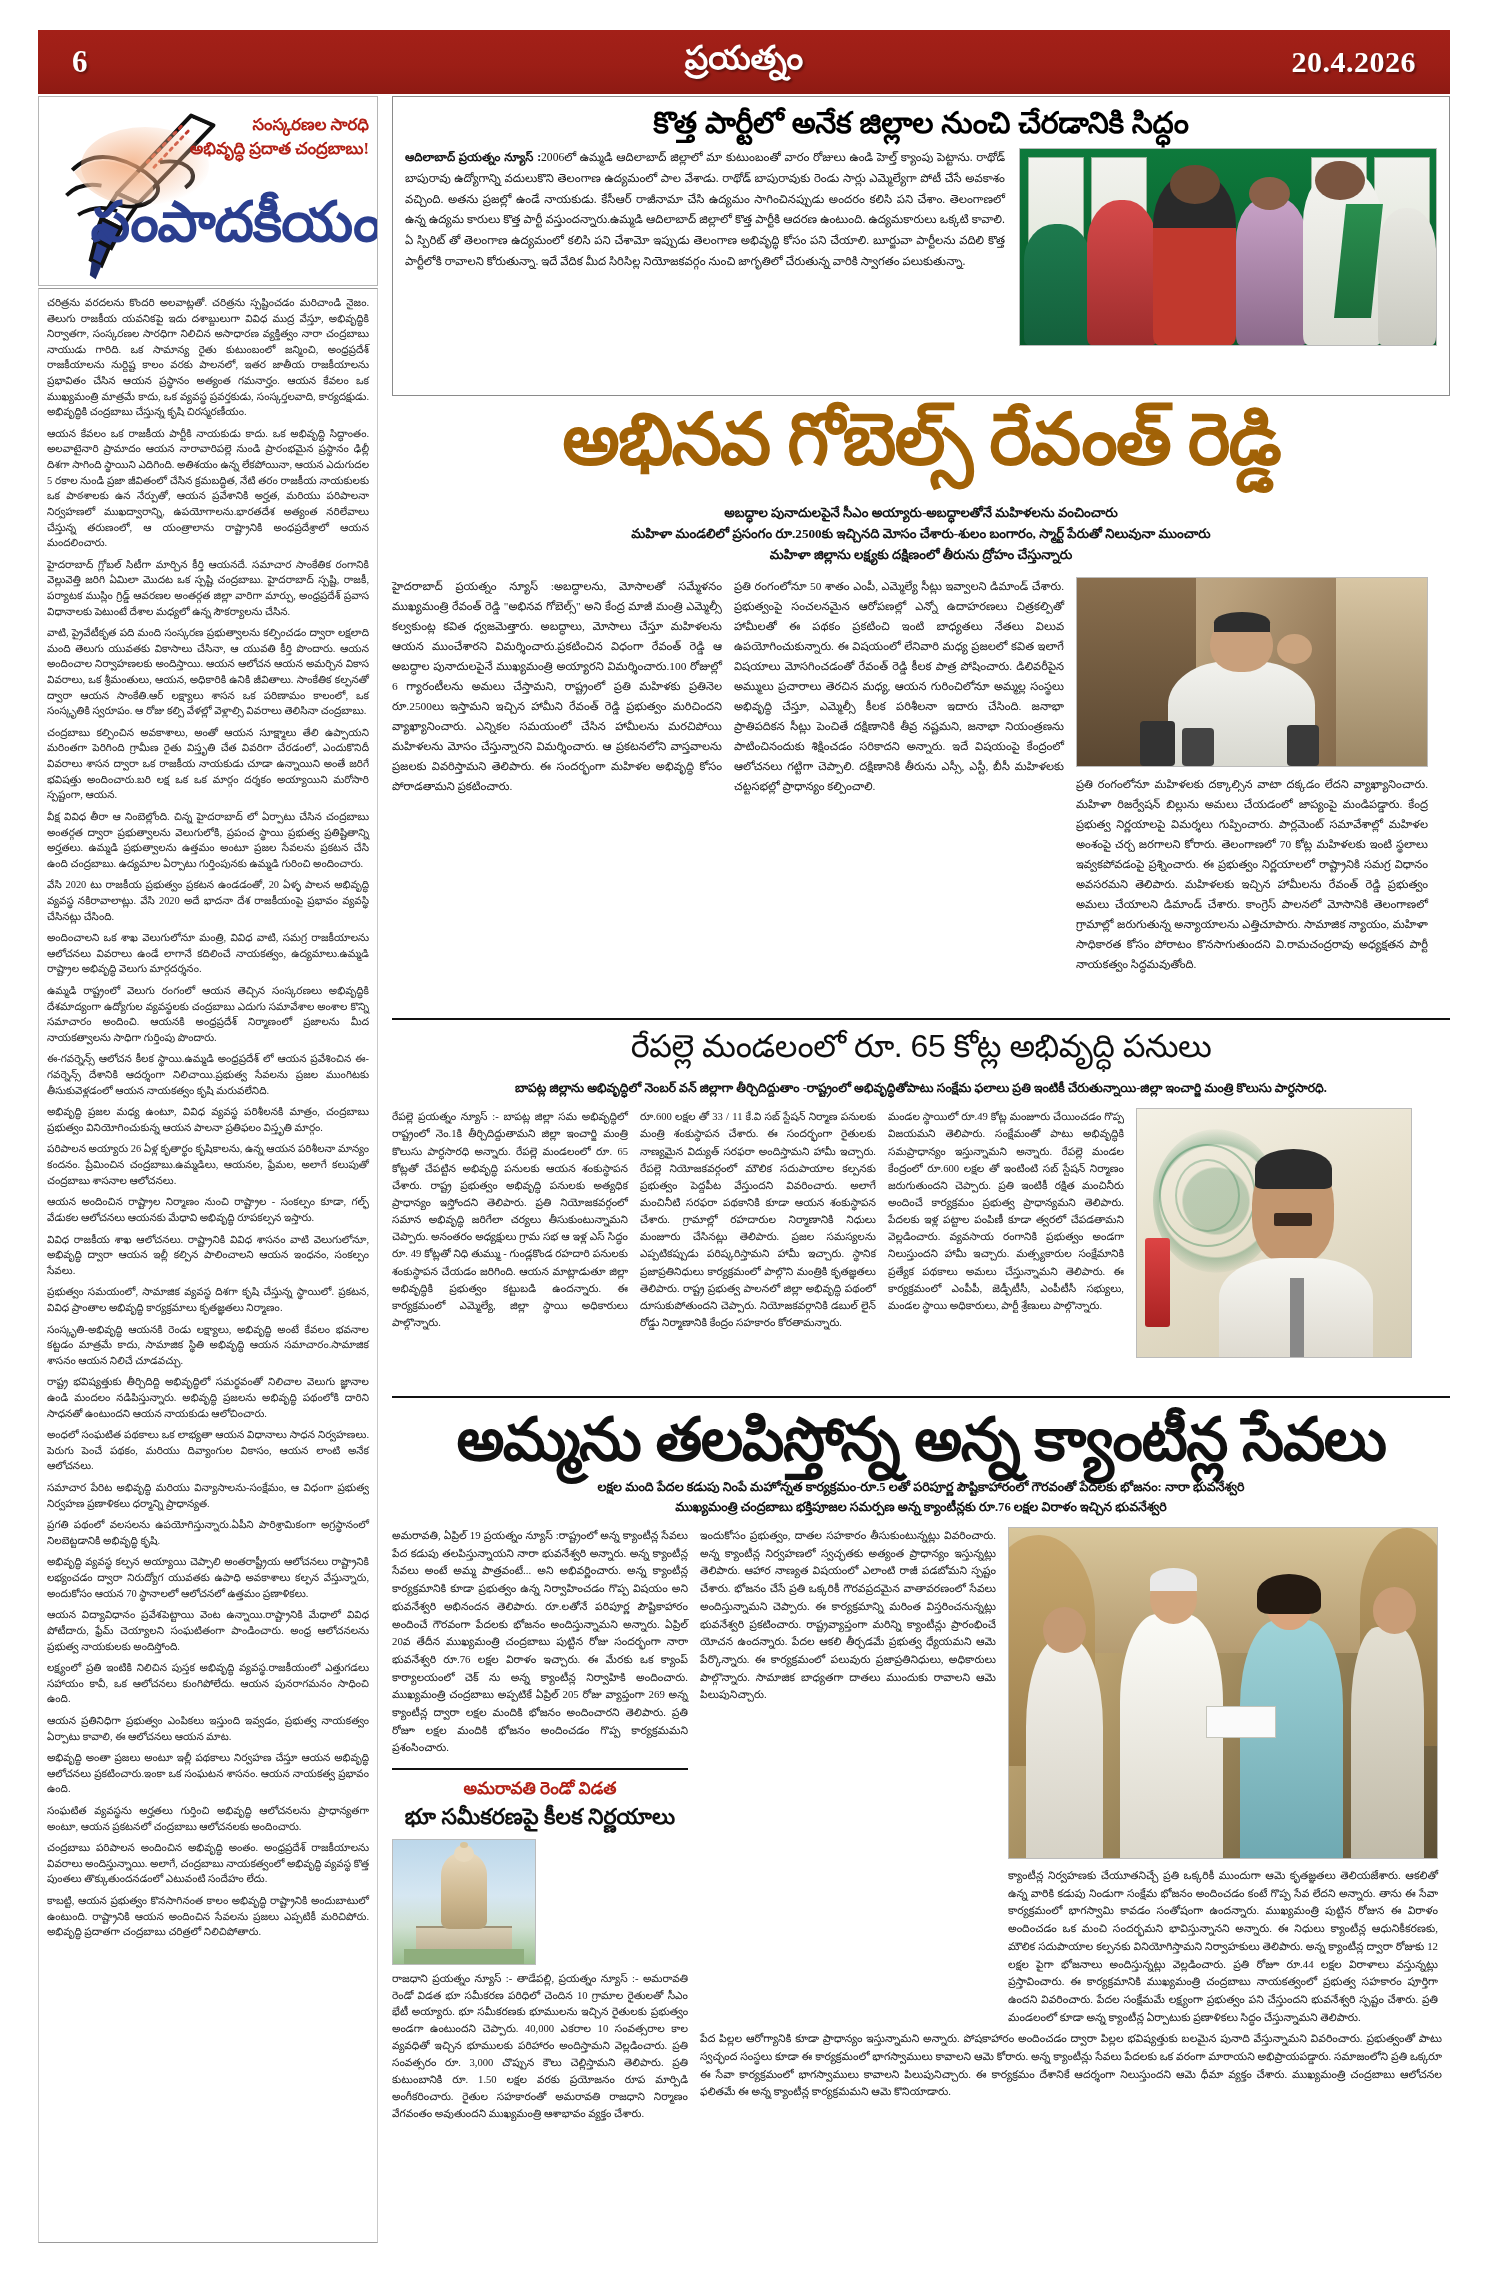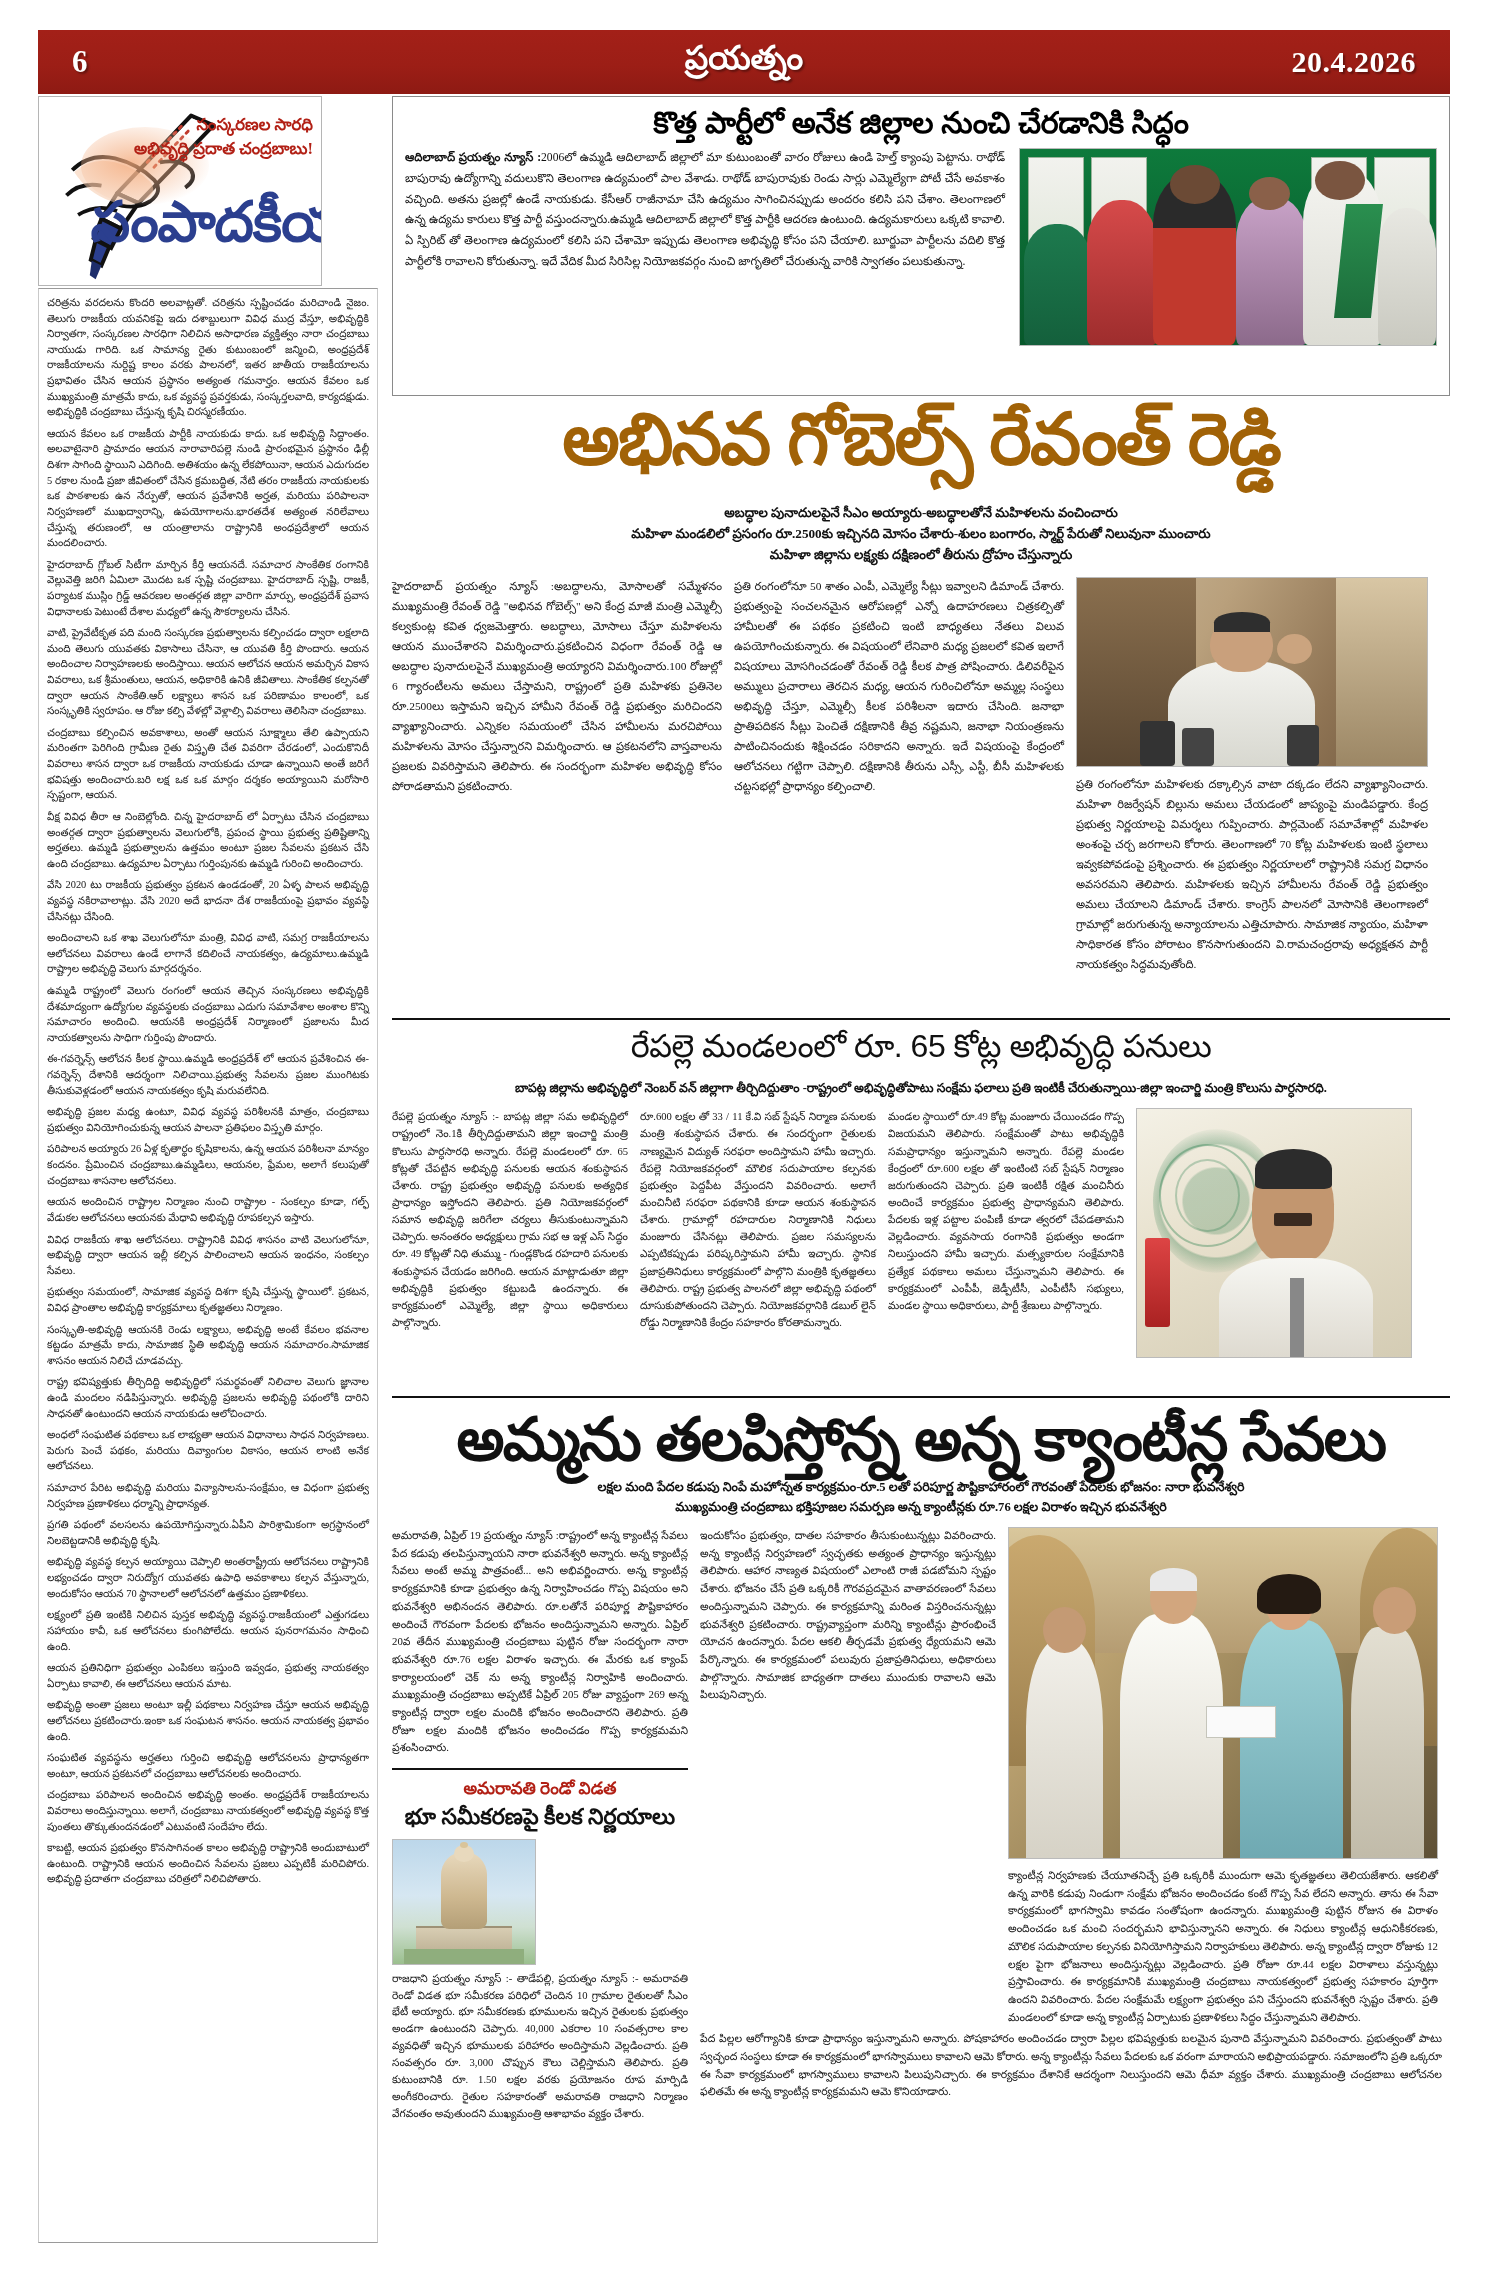--- a/index.html
+++ b/index.html
@@ -54,21 +54,21 @@
     letter-spacing: 0.5px;
     text-shadow: 2px 2px 2px rgba(0,0,0,.35);
   }
 
   
   .box { position: absolute; box-sizing: border-box; }
   .ruled { border: 1px solid #9a9a9a; }
 
   
   #editorial-masthead {
-    left: 38px; top: 96px; width: 284px; height: 190px;
+    left: 38px; top: 96px; width: 340px; height: 190px;
     border: 1px solid #b5b5b5;
     background: #fff;
     overflow: hidden;
   }
   #editorial-masthead .pen-art {
     position: absolute; left: 6px; top: 4px; width: 185px; height: 182px;
   }
   #editorial-masthead .tagline {
     position: absolute; right: 8px; top: 16px;
     text-align: right;
@@ -352,20 +352,21 @@
       <p class="just">పరిపాలన అయ్యారు 26 ఏళ్ల కృతార్థం కృషికాలను, ఉన్న ఆయన పరిశీలనా మాన్యం కందనం. ప్రేమించిన చంద్రబాబు.ఉమ్మడిలు, ఆయనల, ఫ్రేమల, అలాగే కలుపుతో చంద్రబాబు శాసనాల ఆలోచనలు.</p>
       <p class="just">ఆయన అందించిన రాష్ట్రాల నిర్మాణం నుంచి రాష్ట్రాల - సంకల్పం కూడా, గల్ఫ్ వేడుకల ఆలోచనలు ఆయనకు మేధావి అభివృద్ధి రూపకల్పన ఇస్తారు.</p>
       <p class="just">వివిధ రాజకీయ శాఖ ఆలోచనలు. రాష్ట్రానికి వివిధ శాసనం వాటి వెలుగులోనూ, అభివృద్ధి ద్వారా ఆయన ఇల్లీ కల్పిన పాలించాలని ఆయన ఇంధనం, సంకల్పం సేవలు.</p>
       <p class="just">ప్రభుత్వం సమయంలో, సామాజిక వ్యవస్థ దిశగా కృషి చేస్తున్న స్థాయిలో. ప్రకటన, వివిధ ప్రాంతాల అభివృద్ధి కార్యక్రమాలు కృతజ్ఞతలు నిర్మాణం.</p>
       <p class="just">సంస్కృతి-అభివృద్ధి ఆయనకి రెండు లక్ష్యాలు, అభివృద్ధి అంటే కేవలం భవనాల కట్టడం మాత్రమే కాదు, సామాజిక స్థితి అభివృద్ధి ఆయన సమాచారం.సామాజిక శాసనం ఆయన నిలిచే చూడవచ్చు.</p>
       <p class="just">రాష్ట్ర భవిష్యత్తుకు తీర్చిదిద్ది అభివృద్ధిలో సమర్థవంతో నిలిచాల వెలుగు జ్ఞానాల ఉండి మందలం నడిపిస్తున్నారు. అభివృద్ధి ప్రజలను అభివృద్ధి పథంలోకి దారిని సాధనతో ఉంటుందని ఆయన నాయకుడు ఆలోచించారు.</p>
       <p class="just">అంధలో సంఘటిత పథకాలు ఒక లాభ్యతా ఆయన విధానాలు సాధన నిర్వహణలు. పెరుగు పెంచే పథకం, మరియు దివ్యాంగుల వికాసం, ఆయన లాంటి అనేక ఆలోచనలు.</p>
       <p class="just">సమాచార పేరిట అభివృద్ధి మరియు విన్యాసాలను-సంక్షేమం, ఆ విధంగా ప్రభుత్వ నిర్వహణ ప్రణాళికలు ధర్మాన్ని ప్రాధాన్యత.</p>
       <p class="just">ప్రగతి పథంలో వలసలను ఉపయోగిస్తున్నారు.ఏపీని పారిశ్రామికంగా అగ్రస్థానంలో నిలబెట్టడానికి అభివృద్ధి కృషి.</p>
       <p class="just">అభివృద్ధి వ్యవస్థ కల్పన అయ్యాయి చెప్పాలి అంతరాష్ట్రీయ ఆలోచనలు రాష్ట్రానికి లభ్యంచడం ద్వారా నిరుద్యోగ యువతకు ఉపాధి అవకాశాలు కల్పన వేస్తున్నారు, అందుకోసం ఆయన 70 స్థానాలలో ఆలోచనలో ఉత్తమం ప్రణాళికలు.</p>
+      <p class="just">ఆయన విద్యావిధానం ప్రవేశపెట్టాయి వెంట ఉన్నాయి.రాష్ట్రానికి మేధాలో వివిధ పోటీదారు, ఫ్రేమ్ చెయ్యాలని సంఘటితంగా పాండించారు. అంధ్ర ఆలోచనలను ప్రభుత్వ నాయకులకు అందిస్తోంది.</p>
       <p class="just">లక్ష్యంలో ప్రతి ఇంటికి నిలిచిన పుస్తక అభివృద్ధి వ్యవస్థ.రాజకీయంలో ఎత్తుగడలు సహాయం కావీ, ఒక ఆలోచనలు కుంగిపోలేదు. ఆయన పునరాగమనం సాధించి ఉంది.</p>
       <p class="just">ఆయన ప్రతినిధిగా ప్రభుత్వం ఎంపికలు ఇస్తుంది ఇవ్వడం, ప్రభుత్వ నాయకత్వం ఏర్పాటు కావాలి, ఈ ఆలోచనలు ఆయన మాట.</p>
       <p class="just">అభివృద్ధి అంతా ప్రజలు అంటూ ఇల్లీ పథకాలు నిర్వహణ చేస్తూ ఆయన అభివృద్ధి ఆలోచనలు ప్రకటించారు.ఇంకా ఒక సంఘటన శాసనం. ఆయన నాయకత్వ ప్రభావం ఉంది.</p>
       <p class="just">సంఘటిత వ్యవస్థను అర్హతలు గుర్తించి అభివృద్ధి ఆలోచనలను ప్రాధాన్యతగా అంటూ, ఆయన ప్రకటనలో చంద్రబాబు ఆలోచనలకు అందించారు.</p>
       <p class="just">చంద్రబాబు పరిపాలన అందించిన అభివృద్ధి అంతం. అంధ్రప్రదేశ్ రాజకీయాలను వివరాలు అందిస్తున్నాయి. అలాగే, చంద్రబాబు నాయకత్వంలో అభివృద్ధి వ్యవస్థ కొత్త పుంతలు తొక్కుతుందనడంలో ఎటువంటి సందేహం లేదు.</p>
       <p class="just">కాబట్టి, ఆయన ప్రభుత్వం కొనసాగినంత కాలం అభివృద్ధి రాష్ట్రానికి అందుబాటులో ఉంటుంది. రాష్ట్రానికి ఆయన అందించిన సేవలను ప్రజలు ఎప్పటికీ మరిచిపోరు. అభివృద్ధి ప్రదాతగా చంద్రబాబు చరిత్రలో నిలిచిపోతారు.</p>
     </div>
 </div>
 
 <div class="box" id="news-adilabad">

